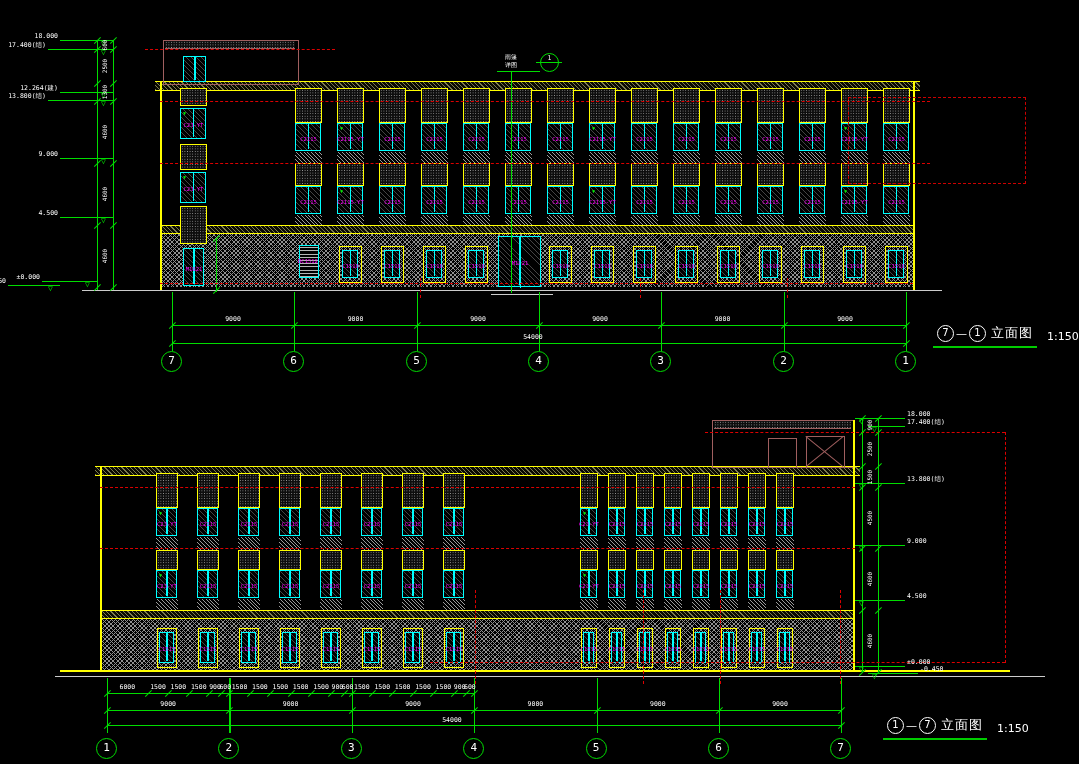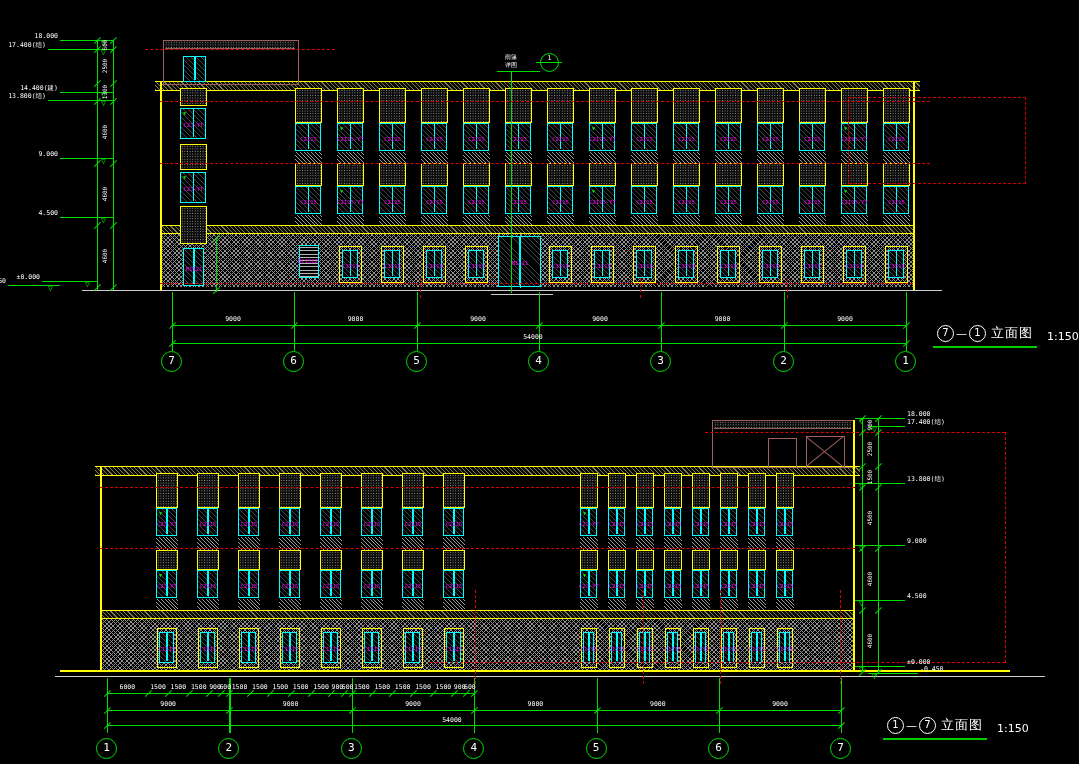--- a/index.html
+++ b/index.html
@@ -317,21 +317,21 @@
     <div class="abs rv" style="left: 787px; top: 278px; width: 0px; height: 20px; z-index: 6;"></div>
     <div class="abs sqg" style="left: 848px; top: 97px; width: 176px; height: 85px; z-index: 6;"></div>
     <div class="abs" style="left: 60px; top: 40px; width: 53px; height: 1.2px; background: rgb(0, 221, 0); z-index: 5;"></div>
     <div class="abs lvt" style="left: 101px; top: 40px; z-index: 7;">▽</div>
     <div class="abs" style="left: 6px; top: 32px; width: 52px; color: rgb(255, 255, 255); font-size: 6.5px; text-align: right; z-index: 7;">18.000</div>
     <div class="abs" style="left: 48px; top: 49px; width: 65px; height: 1.2px; background: rgb(0, 221, 0); z-index: 5;"></div>
     <div class="abs lvt" style="left: 101px; top: 49px; z-index: 7;">▽</div>
     <div class="abs" style="left: -6px; top: 41px; width: 52px; color: rgb(255, 255, 255); font-size: 6.5px; text-align: right; z-index: 7;">17.400(结)</div>
     <div class="abs" style="left: 60px; top: 92px; width: 53px; height: 1.2px; background: rgb(0, 221, 0); z-index: 5;"></div>
     <div class="abs lvt" style="left: 101px; top: 92px; z-index: 7;">▽</div>
-    <div class="abs" style="left: 6px; top: 84px; width: 52px; color: rgb(255, 255, 255); font-size: 6.5px; text-align: right; z-index: 7;">14.400(建)</div>
+    <div class="abs" style="left: 6px; top: 84px; width: 52px; color: rgb(255, 255, 255); font-size: 6.5px; text-align: right; z-index: 7;">12.264(建)</div>
     <div class="abs" style="left: 48px; top: 100px; width: 65px; height: 1.2px; background: rgb(0, 221, 0); z-index: 5;"></div>
     <div class="abs lvt" style="left: 101px; top: 100px; z-index: 7;">▽</div>
     <div class="abs" style="left: -6px; top: 92px; width: 52px; color: rgb(255, 255, 255); font-size: 6.5px; text-align: right; z-index: 7;">13.800(结)</div>
     <div class="abs" style="left: 60px; top: 158px; width: 53px; height: 1.2px; background: rgb(0, 221, 0); z-index: 5;"></div>
     <div class="abs lvt" style="left: 101px; top: 158px; z-index: 7;">▽</div>
     <div class="abs" style="left: 6px; top: 150px; width: 52px; color: rgb(255, 255, 255); font-size: 6.5px; text-align: right; z-index: 7;">9.000</div>
     <div class="abs" style="left: 60px; top: 217px; width: 53px; height: 1.2px; background: rgb(0, 221, 0); z-index: 5;"></div>
     <div class="abs lvt" style="left: 101px; top: 217px; z-index: 7;">▽</div>
     <div class="abs" style="left: 6px; top: 209px; width: 52px; color: rgb(255, 255, 255); font-size: 6.5px; text-align: right; z-index: 7;">4.500</div>
     <div class="abs" style="left: 42px; top: 281px; width: 55px; height: 1.2px; background: rgb(0, 221, 0); z-index: 5;"></div>

